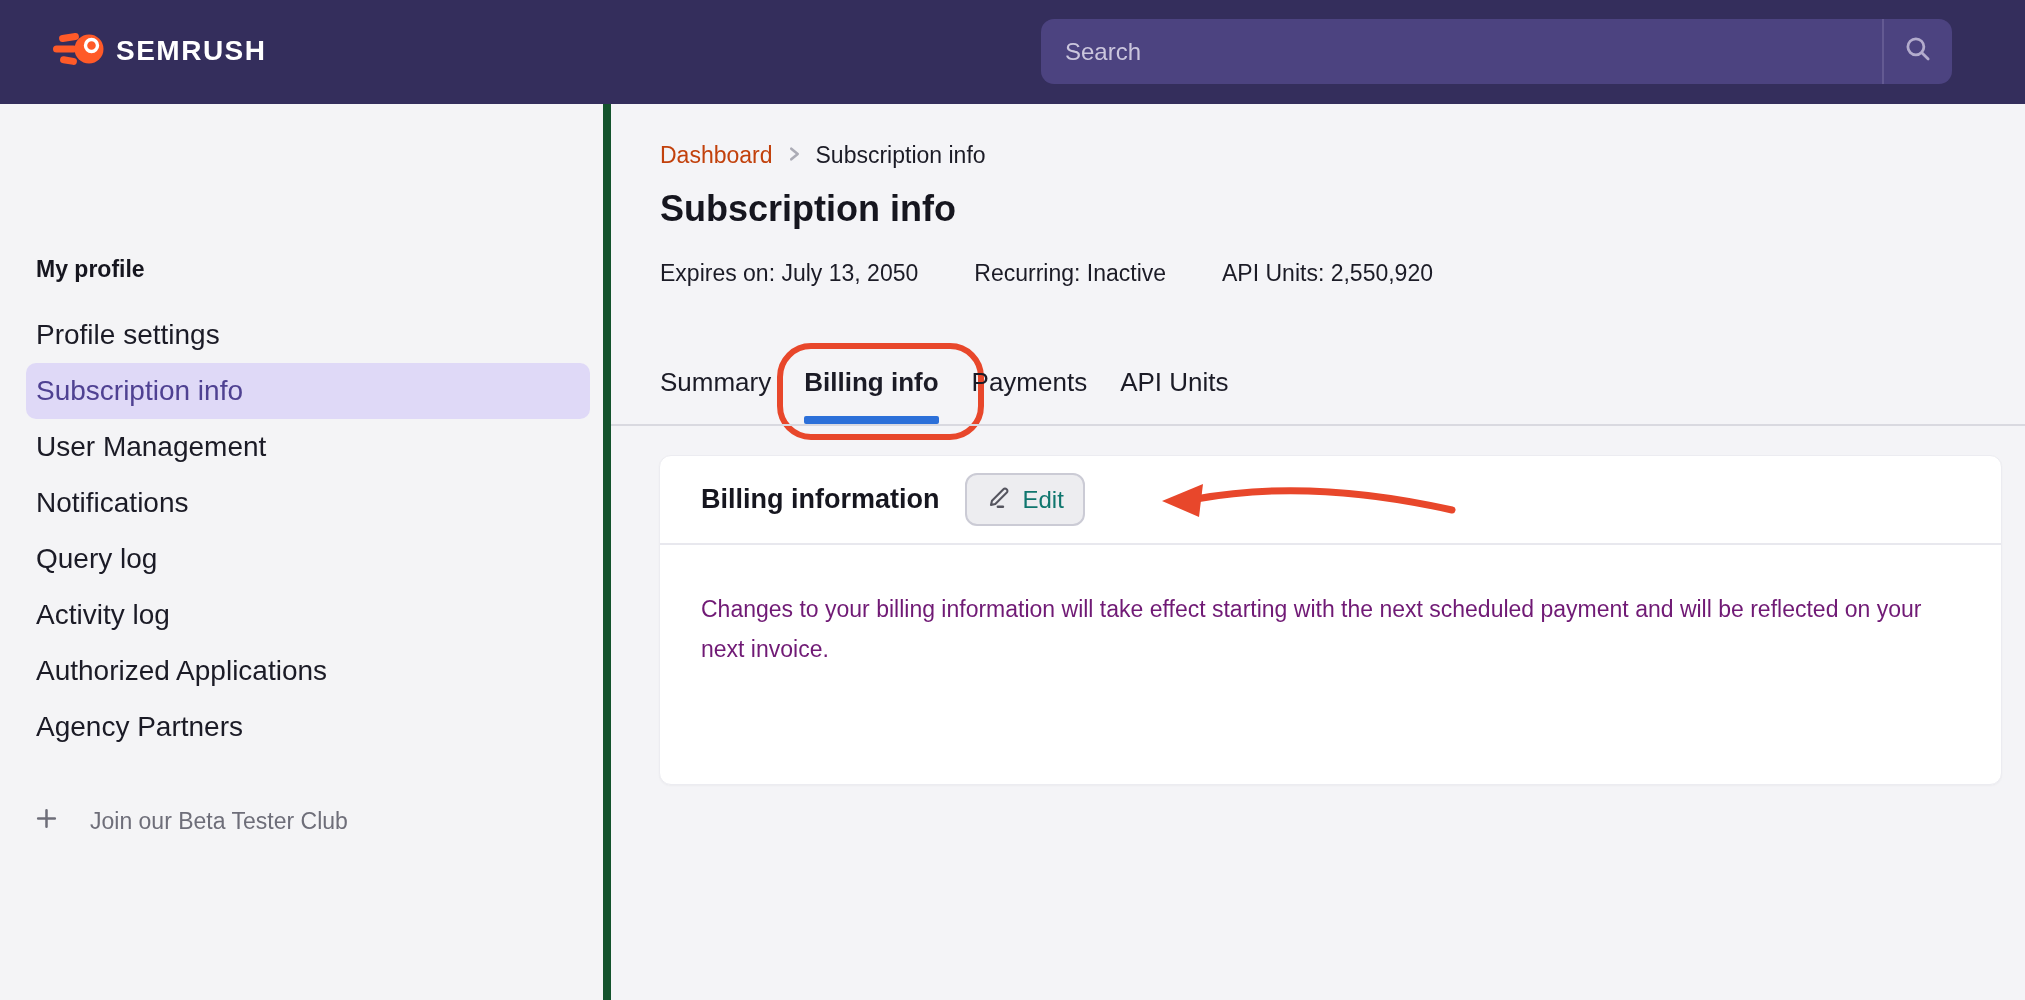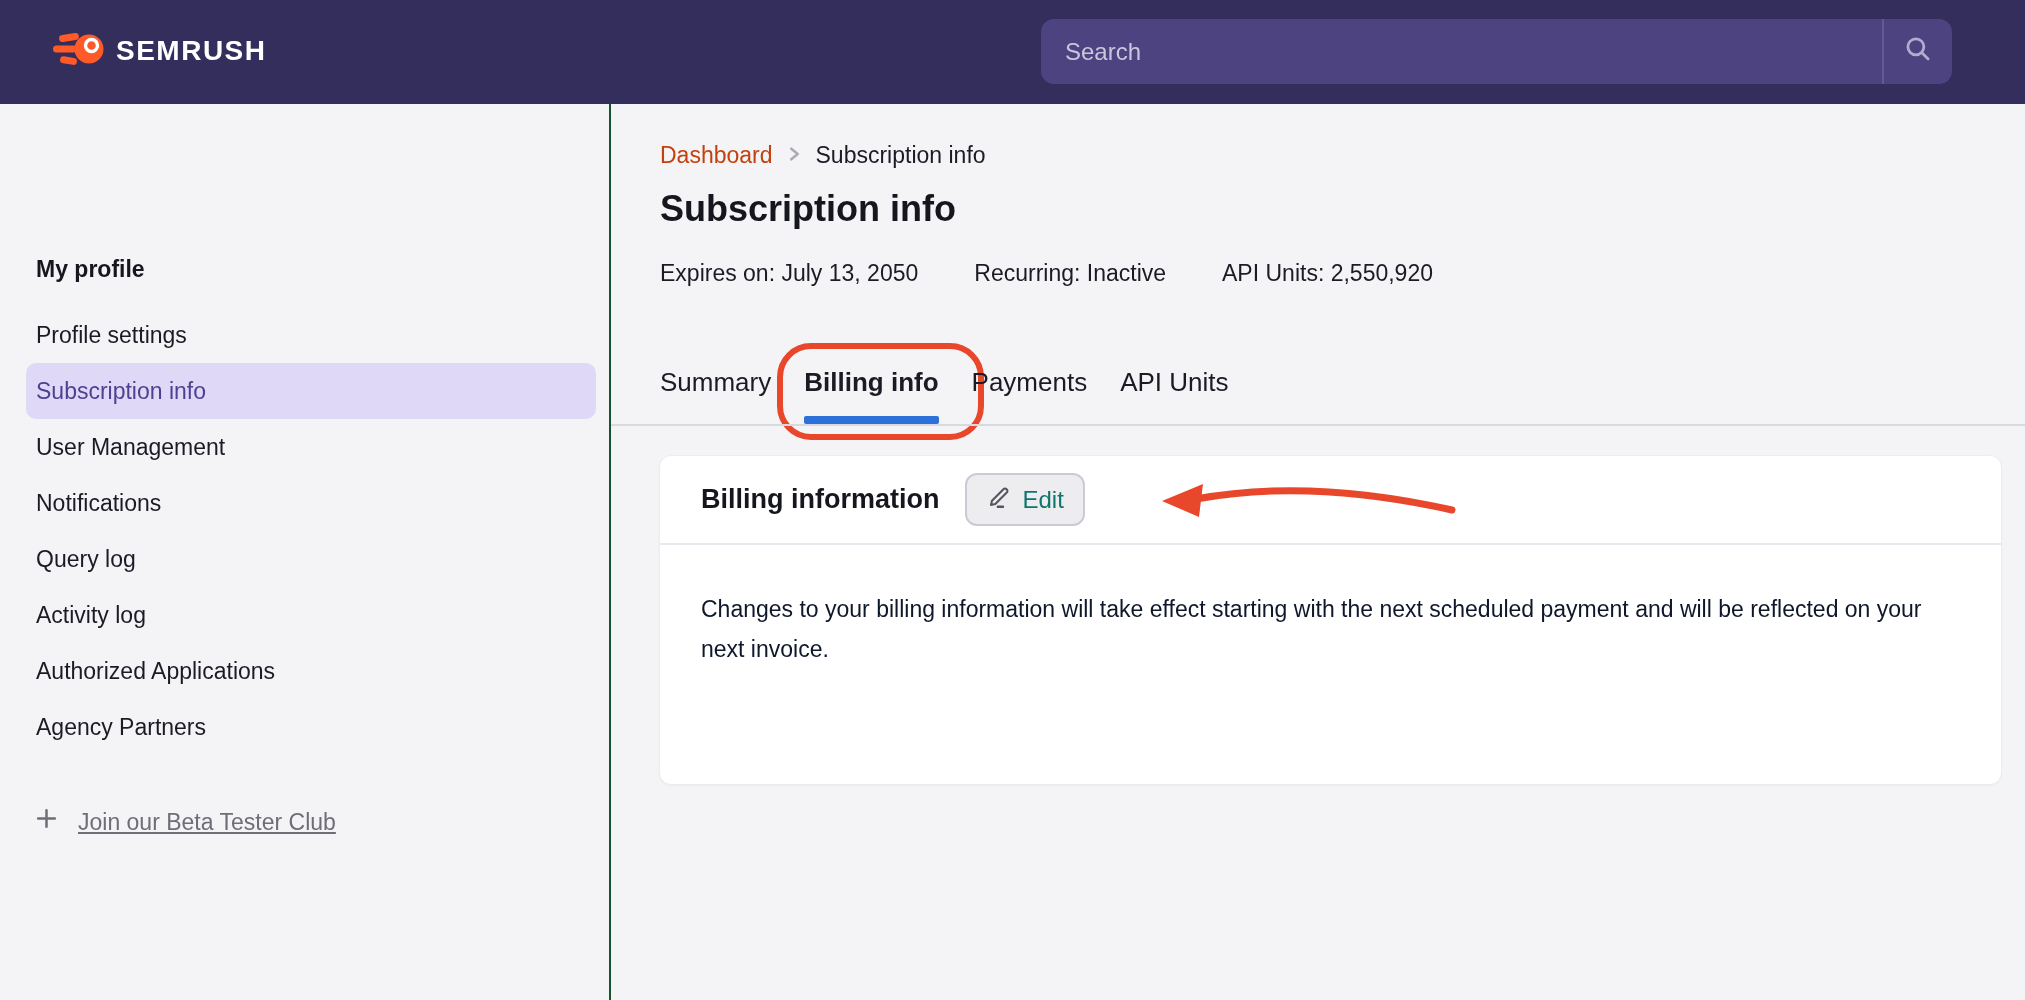--- a/index.html
+++ b/index.html
@@ -14,28 +14,28 @@
   .searchbar{ position:absolute; left:1041px; top:19px; width:911px; height:65px;
               background:#4C4380; border-radius:13px; display:flex;justify-content:center; }
   .search-input{ flex:1; background:transparent; border:none; outline:none; padding:0 24px;
                  font-size:24px; color:#fff; font-family:"Liberation Sans",sans-serif; }
   .search-input::placeholder{ color:#CBC6DD; opacity:1; }
   .search-btn{ width:70px; border-left:2px solid #635A92; display:flex; align-items:center;
                justify-content:center; cursor:pointer; border-radius:0 13px 13px 0; }
 
   
   .sidebar{ position:absolute; left:0; top:104px; width:611px; height:896px;
-            background:#F4F4F6; border-right:2px solid #14532d; }
+            background:#F4F4F6; border-right:8px solid #14532d; }
   .side-title{ position:absolute; left:36px; top:152px; font-size:23px; font-weight:700; color:#16161F; }
   .side-nav{ position:absolute; left:0; right:0; top:203px; }
   .side-item{ height:56px; margin:0 13px 0 26px; padding-left:10px; display:flex; align-items:center;
-              font-size:23px; color:#1B1B26; border-radius:10px; cursor:pointer;text-align:center; }
+              font-size:28px; color:#1B1B26; border-radius:10px; cursor:pointer;text-align:center; }
   .side-item.active{ background:#DFD9F7; color:#4F4192; }
-  .beta{ position:absolute; left:35px; top:703px; display:flex; align-items:flex-end; gap:20px;
-         color:#6E6E79; font-size:23px; cursor:pointer;text-decoration:underline; }
+  .beta{ position:absolute; left:35px; top:703px; display:flex; align-items:center; gap:32px;
+         color:#6E6E79; font-size:23px; cursor:pointer; }
 
   
   .main{ position:absolute; left:611px; top:104px; width:1414px; height:896px; }
   .breadcrumb{ position:absolute; left:49px; top:38px; display:flex; align-items:center; gap:14px;
                font-size:23px; }
   .bc-parent{ color:#c2410c; cursor:pointer; }
   .bc-current{ color:#1B1B26; }
   .page-title{ position:absolute; left:49px; top:84px; font-size:36px; font-weight:700; color:#16161F; }
   .meta{ position:absolute; left:49px; top:156px; display:flex; gap:56px; font-size:23px; color:#1B1B26; }
 
@@ -51,21 +51,21 @@
   .card{ position:absolute; left:48px; top:351px; width:1343px; height:330px; background:#fff;
          border:1px solid #ECECF1; border-radius:12px; box-shadow:0 1px 2px rgba(40,40,60,.04); }
   .card-header{ height:89px; display:flex; align-items:center; padding-left:41px;
                 border-bottom:2px solid #E8E8EE; position:relative; }
   .card-title{ font-size:27px; font-weight:700; color:#16161F; }
   .edit-btn{ margin-left:26px; height:53px; padding:0 19px; display:flex; align-items:center; gap:10px;
              background:#EDEDF0; border:2px solid #CBCBD5; border-radius:12px; cursor:pointer;
              font-size:24px; color:#0f766e; font-family:"Liberation Sans",sans-serif; }
   .annotation-arrow{ position:absolute; left:500px; top:18px; pointer-events:none; }
   .card-body{ padding:44px 0 0 41px; }
-  .card-desc{ font-size:23px; line-height:40px; color:#0f172a; max-width:1240px; }
+  .card-desc{ font-size:23px; line-height:40px; color:#701a75; max-width:1240px; }
   .field-row{ display:flex; margin-top:42px; font-size:23px; color:#16161F; }
   .field-label{ font-weight:700; min-width:162px; }
 </style>
 </head>
 <body>
 
 <div class="app">
 
   <header class="topbar">
     <div class="logo">

